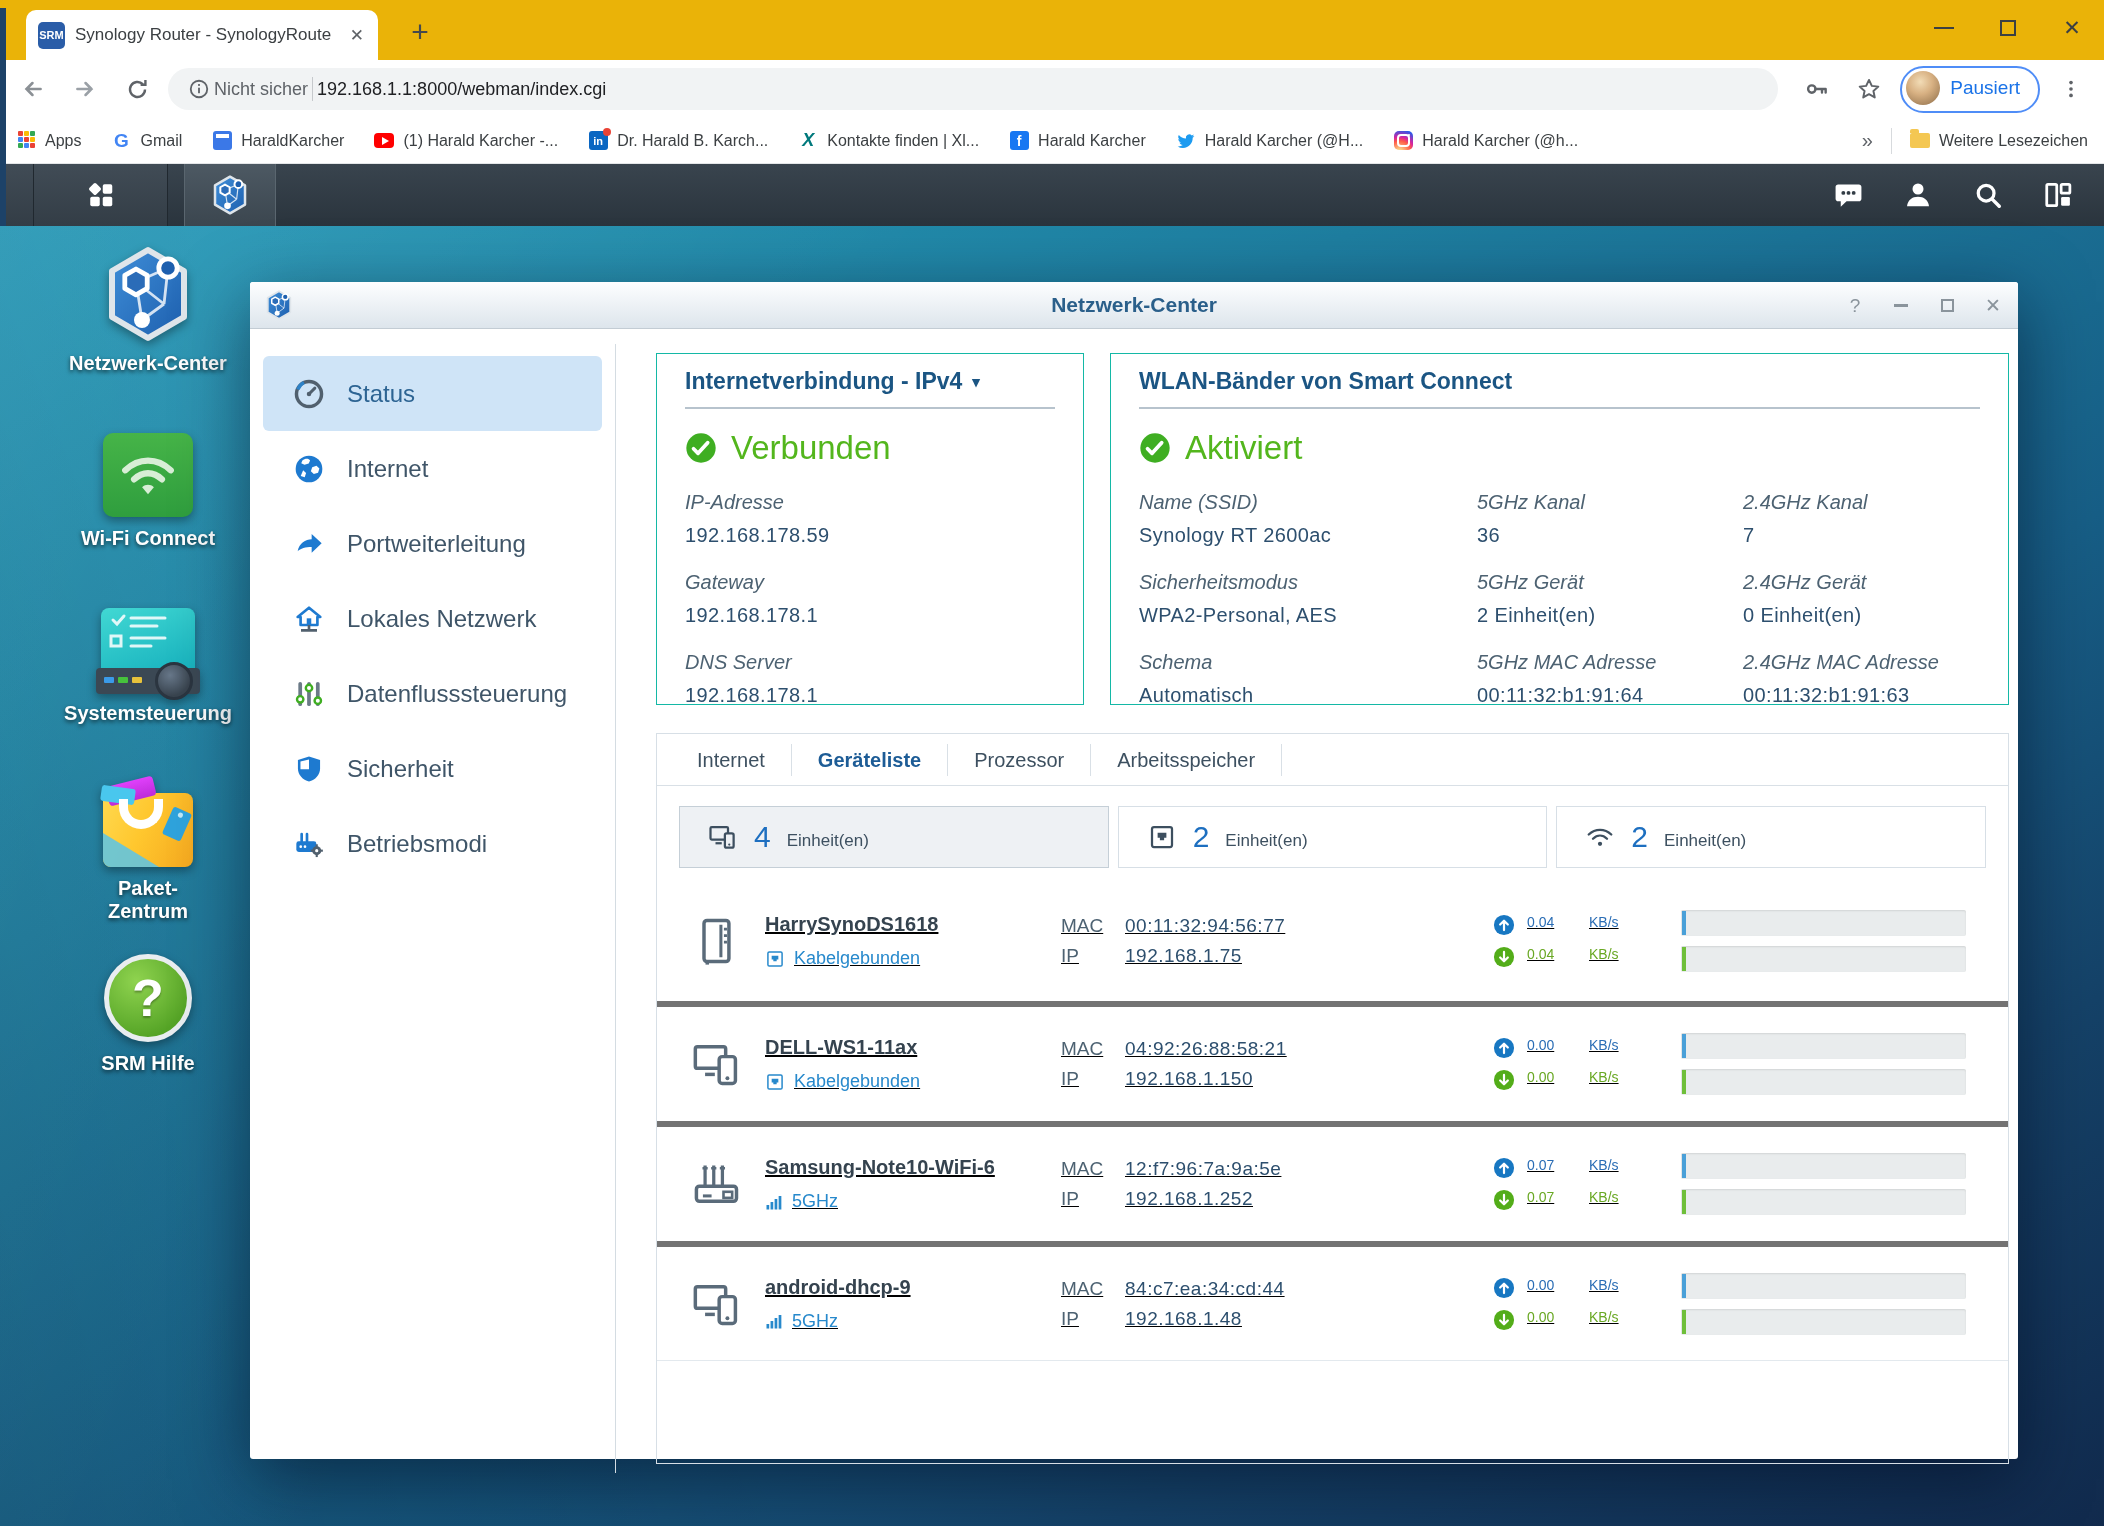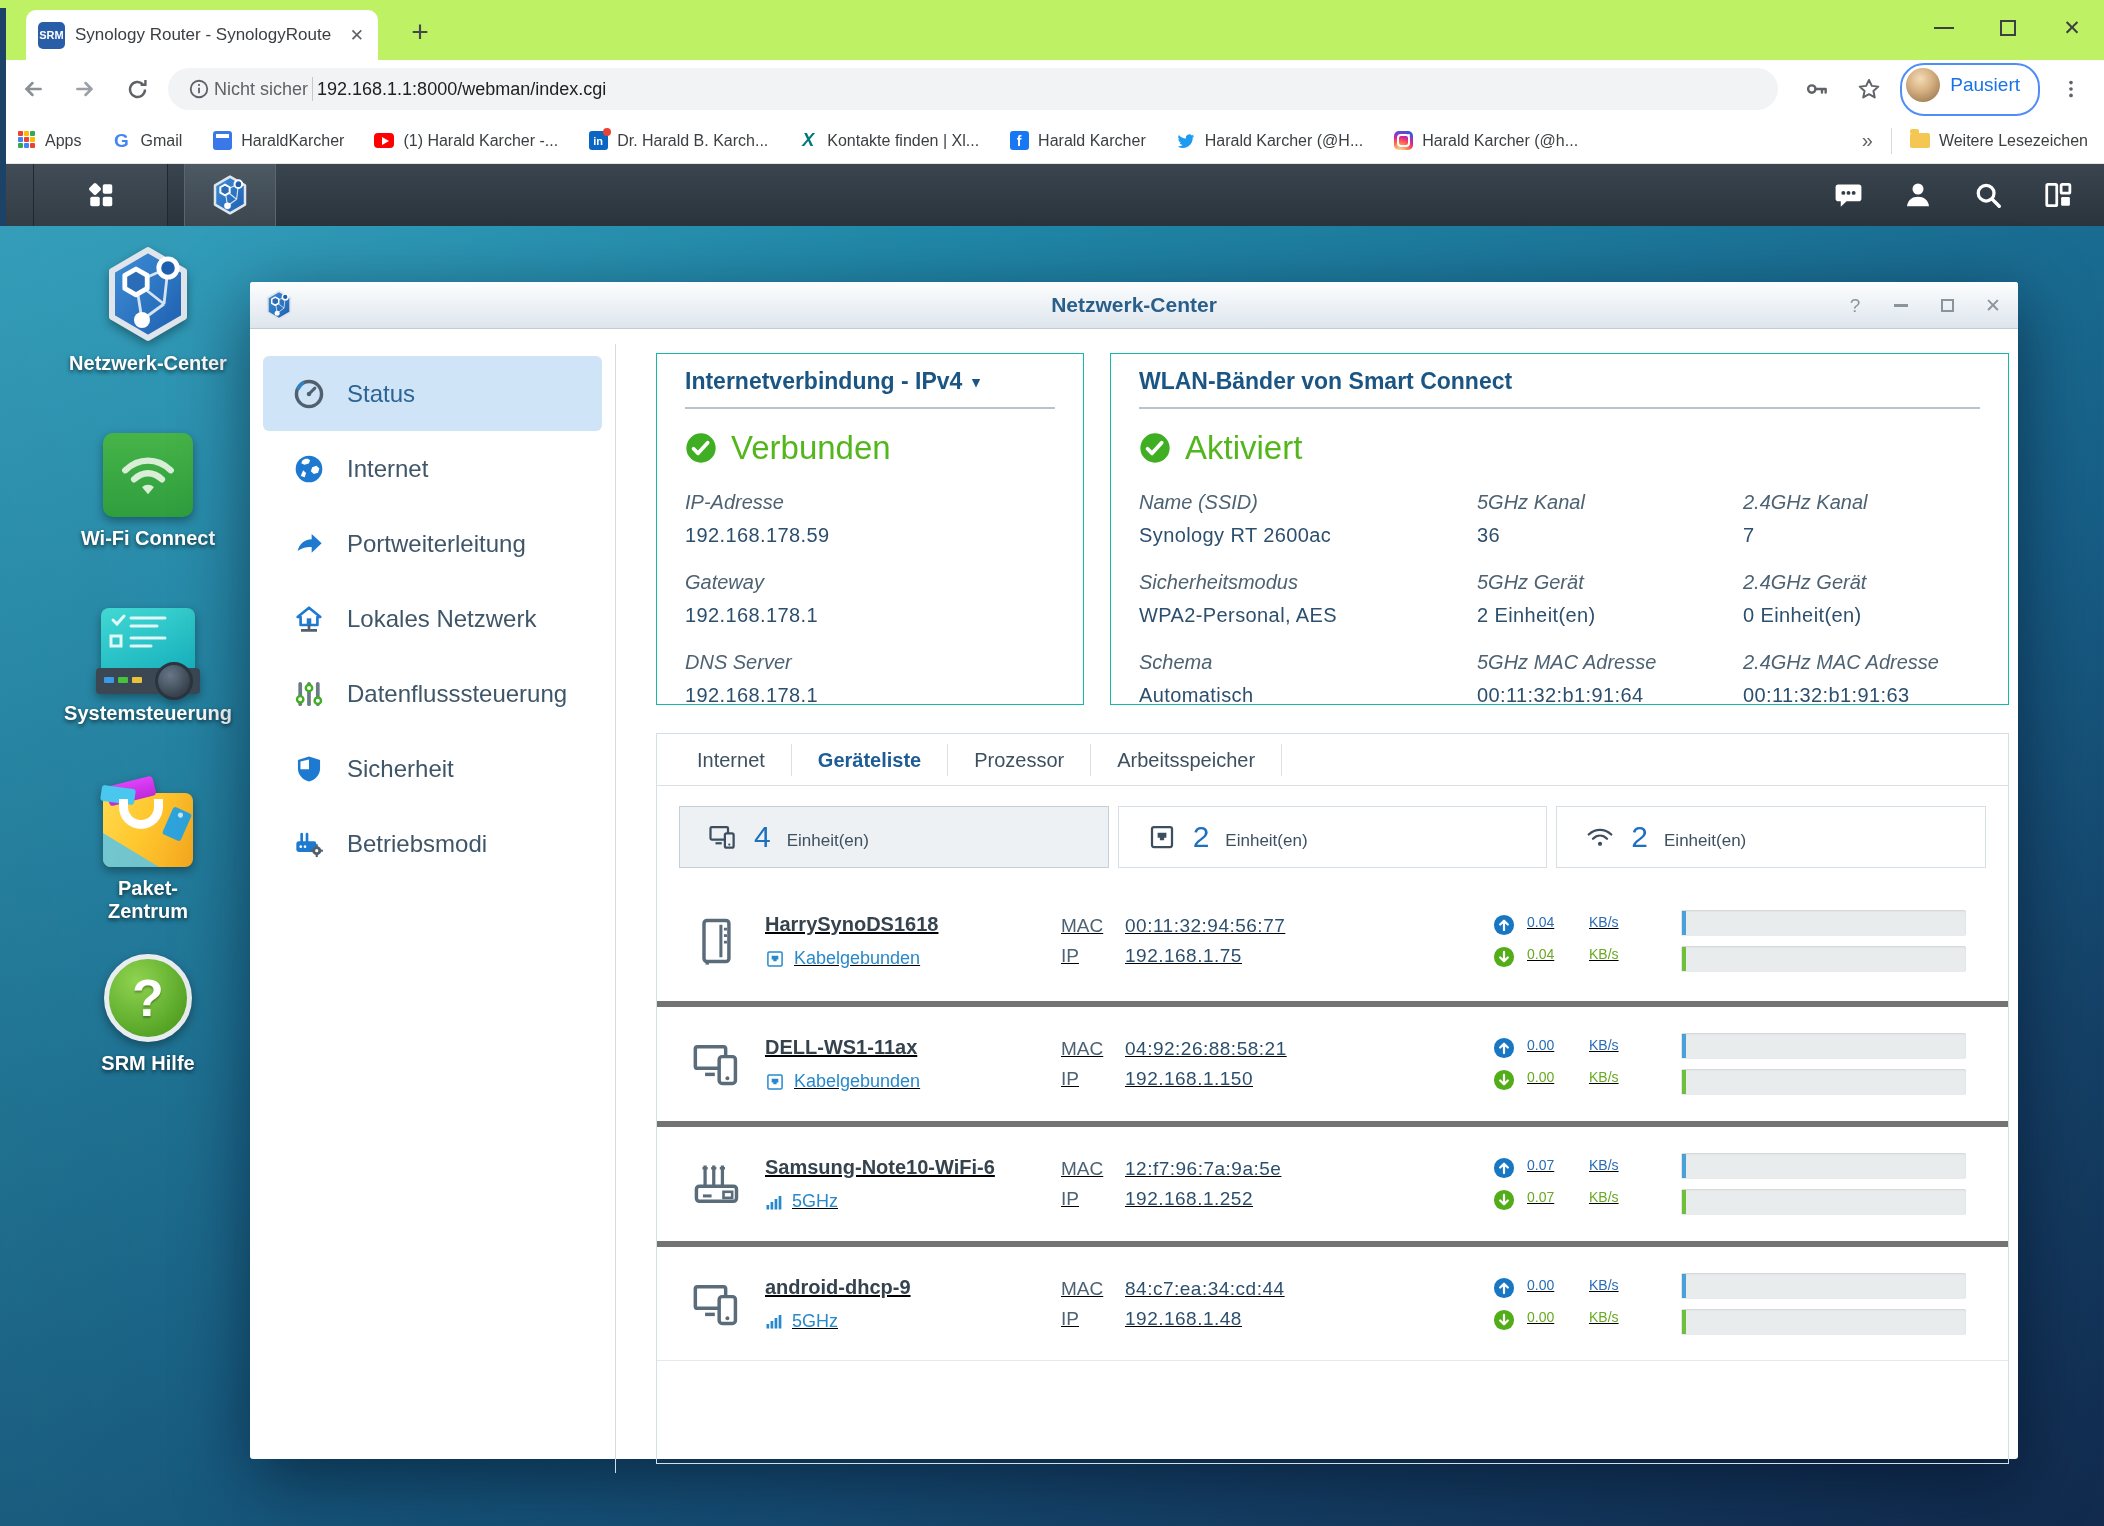--- a/index.html
+++ b/index.html
@@ -1,21 +1,21 @@
 <!DOCTYPE html>
 <html><head>
 <meta charset="utf-8">
 <style>
   * { margin:0; padding:0; box-sizing:border-box; }
   html,body { width:2104px; height:1526px; overflow:hidden; }
   body { position:relative; font-family:"Liberation Sans", sans-serif; background:#fff; }
   svg { display:block; }
 
   
-  #tabstrip { position:absolute; left:0; top:0; width:100%; height:60px; background:#bef264; }
+  #tabstrip { position:absolute; left:0; top:0; width:100%; height:60px; background:#eab308; }
   #edge-strip { position:absolute; left:0; top:8px; width:6px; height:218px; background:#1d4268; z-index:50; }
   .tab { position:absolute; left:26px; top:10px; width:352px; height:50px; background:#fff;
          border-radius:10px 10px 0 0; display:flex; align-items:center; padding:0 12px; gap:10px; }
   .favicon-srm { width:27px; height:27px; background:#2a5da8; border-radius:5px; color:#fff;
                  font-weight:bold; font-size:11px; display:flex; align-items:center; justify-content:center; flex:0 0 auto;}
   .tab-title { font-size:17px; color:#3c4043; white-space:nowrap; overflow:hidden; flex:1; }
   .tab-close { font-size:17px; color:#5f6368; padding:0 2px; cursor:default; }
   .newtab { position:absolute; left:402px; top:14px; width:36px; height:36px; border-radius:50%;
             display:flex; align-items:center; justify-content:center; color:#45494d; font-size:30px; font-weight:300;}
   .winctls { position:absolute; right:0; top:0; height:56px; display:flex; }
@@ -26,21 +26,21 @@
 
   #addressbar { position:absolute; left:0; top:60px; width:100%; height:58px; background:#fff;
                 display:flex; align-items:center; padding:0 12px; gap:10px; }
   .navbtn { width:42px; height:42px; display:flex; align-items:center; justify-content:center; border-radius:50%; flex:0 0 auto;}
   .omnibox { flex:1; height:42px; background:#f1f3f4; border-radius:21px; display:flex; align-items:center;
              padding:0 20px; gap:4px; min-width:0; margin-right:8px; }
   .sec-label { font-size:18px; color:#5f6368; white-space:nowrap; }
   .url-sep { width:1px; height:24px; background:#c6c9cc; }
   .url-text { font-size:18px; color:#202124; white-space:nowrap; overflow:hidden; }
   .chip { display:flex; align-items:center; gap:10px; border:2px solid #4f8df7; background:#fff;
-          border-radius:24px; padding:3px 18px 12px 4px; color:#1a73e8; font-size:19px; flex:0 0 auto;}
+          border-radius:24px; padding:3px 18px 6px 4px; color:#1a73e8; font-size:19px; flex:0 0 auto;}
   .avatar { width:34px; height:34px; border-radius:50%;
             background:radial-gradient(circle at 42% 32%, #f2dcb6 0%, #d8b183 40%, #8a6a46 100%); }
 
   #bookmarksbar { position:absolute; left:0; top:118px; width:100%; height:46px; background:#fff;
                   display:flex; align-items:center; padding:0 16px; gap:30px; border-bottom:1px solid #e4e6e8;}
   .bm { display:flex; align-items:center; gap:9px; font-size:16px; color:#3c4043; white-space:nowrap; }
   .bm-right { margin-left:auto; display:flex; align-items:center; gap:18px; }
   .bm-div { width:1px; height:26px; background:#d7dadd; }
   .ov-chev { font-size:20px; color:#5f6368; }
   .fold { width:20px; height:15px; background:#f4c752; border-radius:2px; position:relative; }

